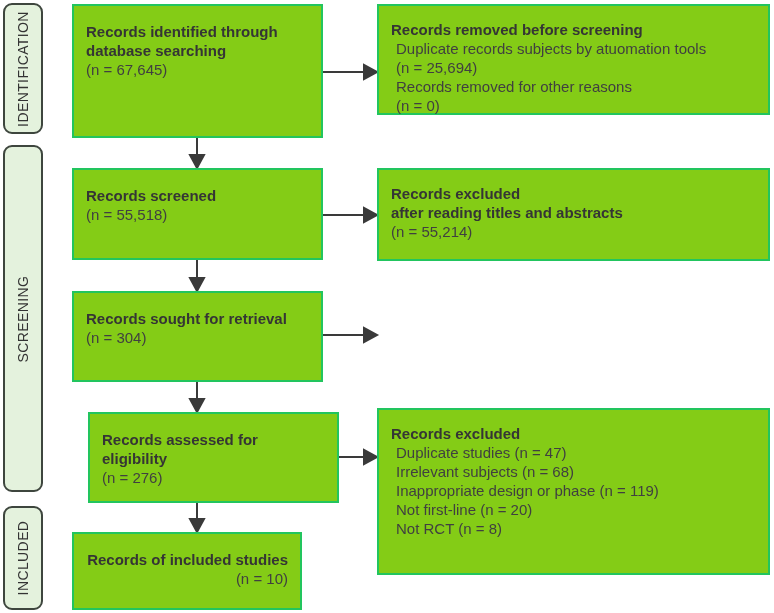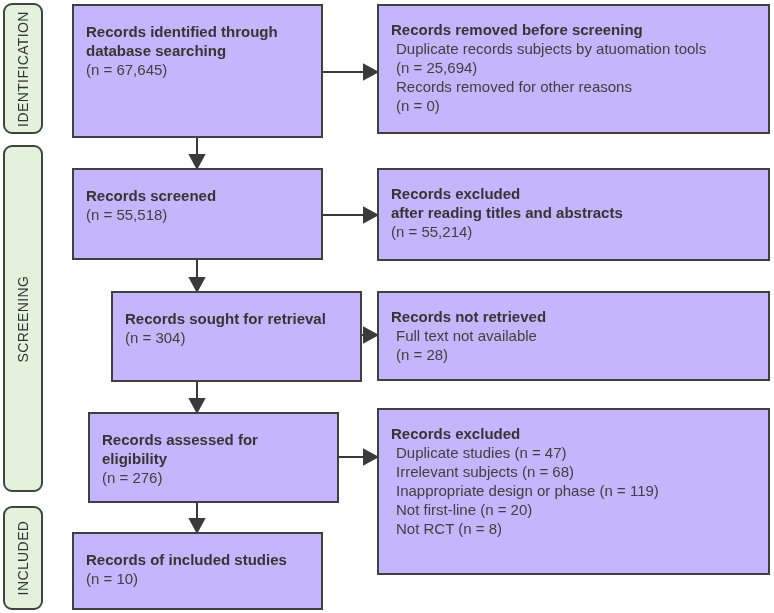--- a/index.html
+++ b/index.html
@@ -40,39 +40,39 @@
     color: #333333;
     letter-spacing: 0.4px;
   }
   .s-identification { top: 3px;   height: 131px; }
   .s-screening      { top: 145px; height: 347px; }
   .s-included       { top: 506px; height: 104px; }
 
   
   .box {
     position: absolute;
-    background: #c4b5fd;
-    border: 2px solid #404040;
+    background: #84cc16;
+    border: 2px solid #22c55e;
     box-sizing: border-box;
     color: #404040;
     font-size: 15px;
     line-height: 19px;
   }
   .box.left  { padding: 16px 12px 8px 12px; }
   .box.right { padding: 14px 12px 8px 12px; }
   .ln.bold { font-weight: bold; color: #353535; }
   .ln.ind  { padding-left: 5px; }
 
   .b-l1 { left: 72px; top: 4px;   width: 251px; height: 134px; }
   .b-l2 { left: 72px; top: 168px; width: 251px; height: 92px;  }
-  .b-l3 { left: 72px; top: 291px; width: 251px; height: 91px; margin-left: 39px;  }
+  .b-l3 { left: 72px; top: 291px; width: 251px; height: 91px;  }
   .b-l4 { left: 88px; top: 412px; width: 251px; height: 91px;  }
-  .b-l5 { left: 72px; top: 532px; width: 251px; height: 78px;  }
+  .b-l5 { left: 72px; top: 532px; width: 230px; height: 78px; text-align: right;  }
 
-  .b-r1 { left: 377px; top: 4px;   width: 393px; height: 130px; }
+  .b-r1 { left: 377px; top: 4px;   width: 393px; height: 111px; }
   .b-r2 { left: 377px; top: 168px; width: 393px; height: 93px;  }
   .b-r3 { left: 377px; top: 291px; width: 393px; height: 90px;  }
   .b-r4 { left: 377px; top: 408px; width: 393px; height: 167px; }
 </style>
 </head>
 <body>
 
 <div class="canvas">
 
   <svg class="arrows" viewBox="0 0 774 613" xmlns="http://www.w3.org/2000/svg">
@@ -142,25 +142,20 @@
     <div class="ln ind">Records removed for other reasons</div>
     <div class="ln ind">(n = 0)</div>
   </div>
 
   <div class="box right b-r2">
     <div class="ln bold">Records excluded</div>
     <div class="ln bold">after reading titles and abstracts</div>
     <div class="ln">(n = 55,214)</div>
   </div>
 
-  <div class="box right b-r3">
-    <div class="ln bold">Records not retrieved</div>
-    <div class="ln ind">Full text not available</div>
-    <div class="ln ind">(n = 28)</div>
-  </div>
 
   <div class="box right b-r4">
     <div class="ln bold">Records excluded</div>
     <div class="ln ind">Duplicate studies (n = 47)</div>
     <div class="ln ind">Irrelevant subjects (n = 68)</div>
     <div class="ln ind">Inappropriate design or phase (n = 119)</div>
     <div class="ln ind">Not first-line (n = 20)</div>
     <div class="ln ind">Not RCT (n = 8)</div>
   </div>
 

